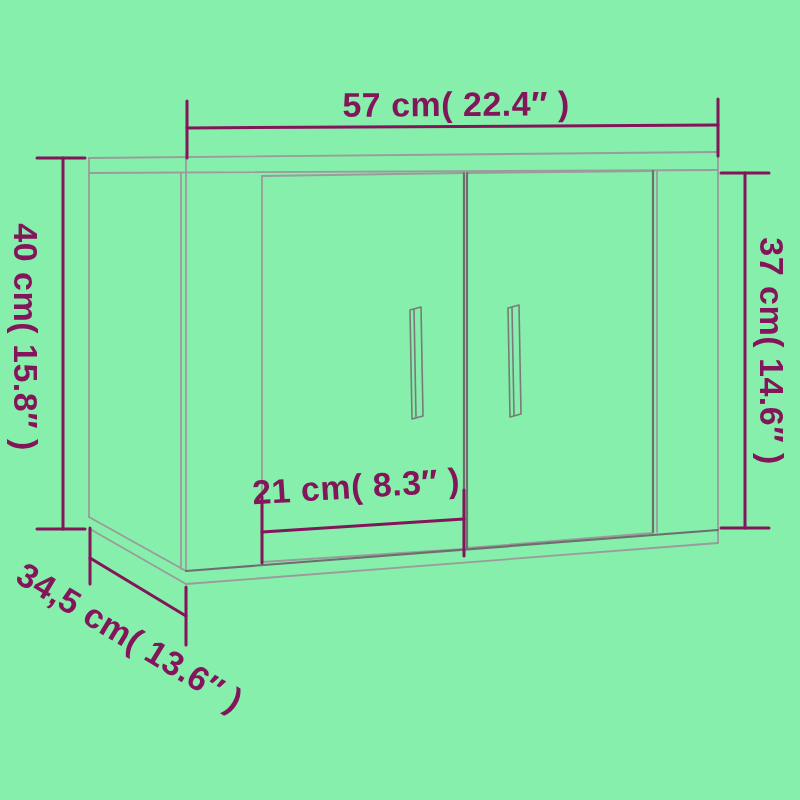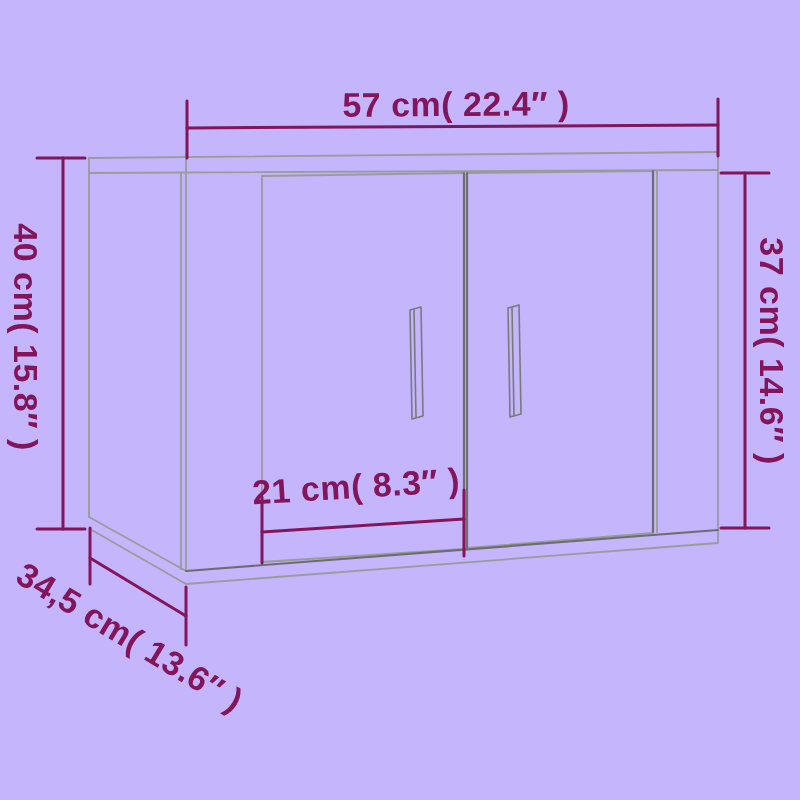--- a/index.html
+++ b/index.html
@@ -1,19 +1,19 @@
 <!DOCTYPE html>
 <html><head>
 <meta charset="utf-8">
 <style>
   html,body{margin:0;padding:0;background:#ffffff;}
   .stage{
     position:relative;
     width:800px;height:800px;
-    background:#c4b5fd;
+    background:#86efac;
     overflow:hidden;
     font-family:"Liberation Sans", sans-serif;
   }
   .stage svg{position:absolute;left:0;top:0;}
   .dim-label{
     position:absolute;
     font-weight:700;
     font-size:34px;
     line-height:1;
     color:#83155A;

